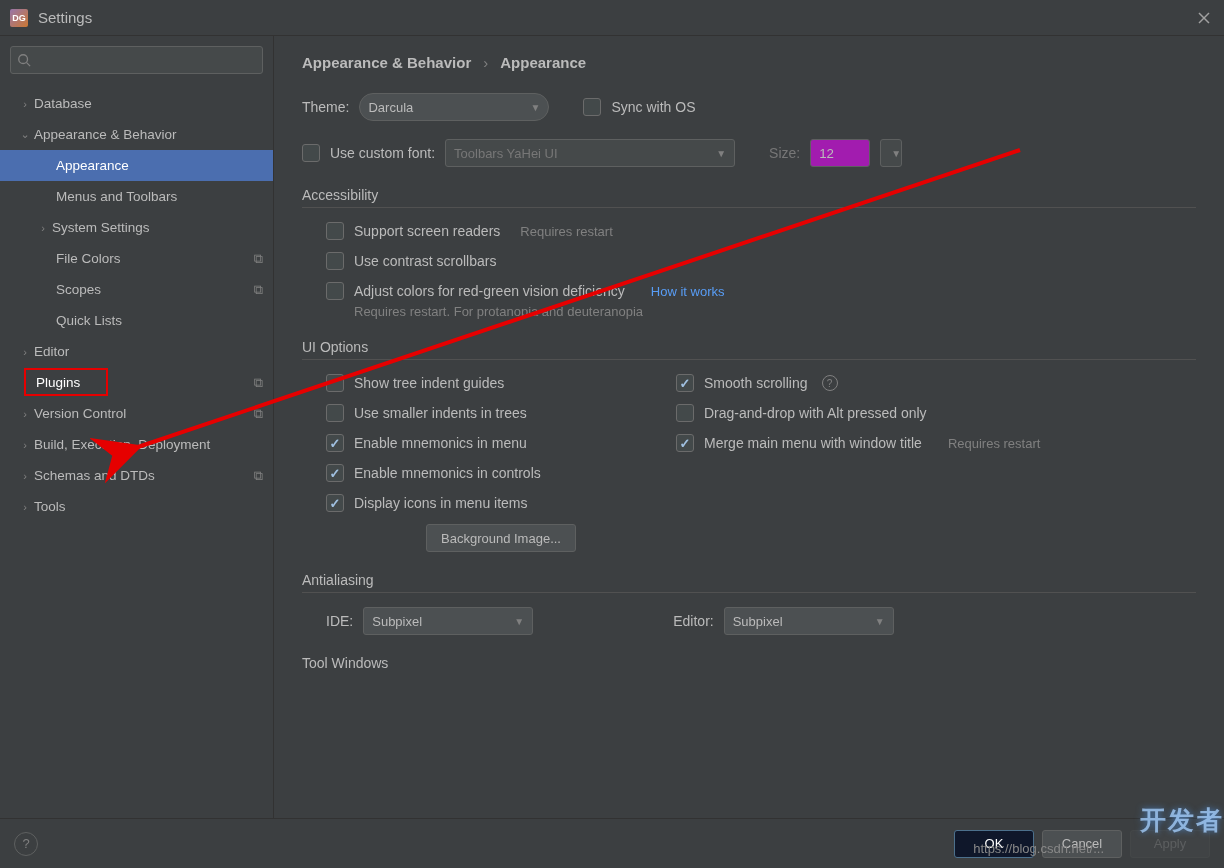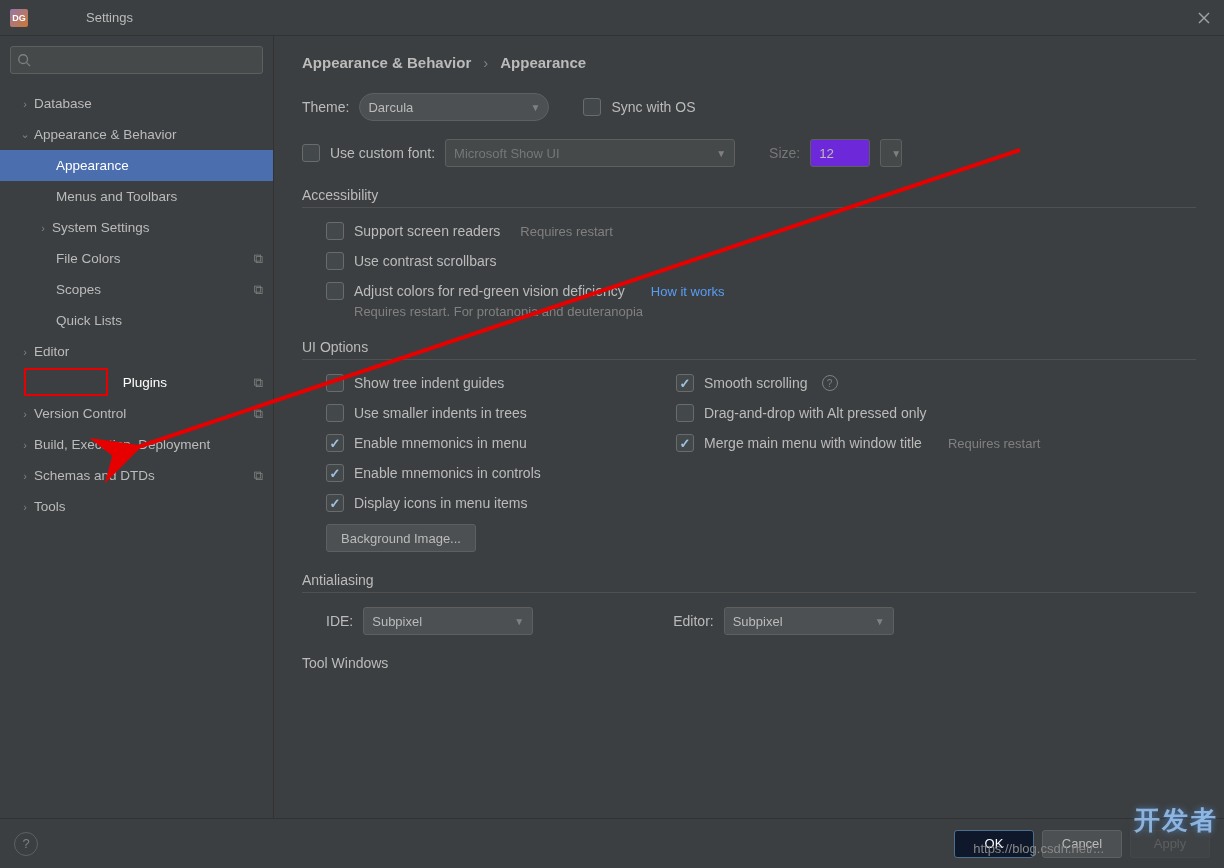--- a/index.html
+++ b/index.html
@@ -1,70 +1,70 @@
 <!DOCTYPE html>
 <html><head>
 <meta charset="utf-8">
 <style>
 * { box-sizing: border-box; margin: 0; padding: 0; font-family: "Segoe UI", Arial, sans-serif; }
 body { background: #3c3f41; color: #bbbbbb; font-size: 13px; width: 1224px; height: 868px; overflow: hidden; position: relative; }
 .window { width: 100%; height: 100%; display: flex; flex-direction: column; }
 .titlebar { height: 36px; background: #3c3f41; display: flex; align-items: center; padding: 0 10px; border-bottom: 1px solid #323232; }
 .titlebar .app-icon { width: 18px; height: 18px; margin-right: 10px; background: linear-gradient(135deg, #9876aa, #cc7832); border-radius: 2px; display:flex; align-items:center; justify-content:center;font-size:9px;color:#fff;font-weight:bold;}
-.titlebar .title { color: #bbbbbb; font-size: 13px; margin-left: 48px; }
+.titlebar .title { color: #bbbbbb; font-size: 15px; }
 .titlebar .close { margin-left: auto; width: 20px; height: 20px; display: flex; align-items: center; justify-content: center; cursor: pointer; }
 .titlebar .close svg { stroke: #a0a0a0; }
 .body { flex: 1; display: flex; overflow: hidden; }
 .sidebar { width: 274px; background: #3c3f41; border-right: 1px solid #323232; display: flex; flex-direction: column; padding-top: 10px; }
 .search-wrap { padding: 0 10px 10px 10px; }
 .search { width: 100%; height: 28px; background: #45494a; border: 1px solid #5e6060; border-radius: 3px; display: flex; align-items: center; padding: 0 6px; }
 .search svg { stroke: #808080; flex-shrink: 0; }
 .search input { flex: 1; background: transparent; border: none; outline: none; color: #bbb; margin-left: 4px; font-size: 13px; }
 .tree { flex: 1; overflow-y: auto; padding-top: 4px; }
 .tree-item { height: 31px; display: flex; align-items: center; padding-right: 10px; cursor: pointer; color: #bbbbbb; font-size: 13.5px; position: relative; }
 .tree-item.l0 { padding-left: 18px; }
 .tree-item.l1 { padding-left: 36px; }
 .tree-item.l2 { padding-left: 56px; }
 .tree-item.selected { background: #4b6eaf; color: #ffffff; }
 .tree-item .arrow { width: 14px; display: inline-flex; justify-content: center; margin-right: 2px; color: #808080; font-size: 11px; }
 .tree-item .label { flex: 1; }
 .tree-item .badge { color: #808080; font-size: 13px; }
-.tree-item.highlighted { position: relative; text-align: center; }
+.tree-item.highlighted { position: relative; }
 .tree-item.highlighted .label { color: #ffffff; }
 .red-box { position: absolute; border: 2px solid #e60000; pointer-events: none; }
 .content { flex: 1; background: #3c3f41; padding: 18px 28px 0 28px; overflow-y: auto; position: relative; }
 .breadcrumb { display: flex; align-items: center; gap: 12px; font-size: 15px; color: #bbbbbb; font-weight: bold; margin-bottom: 22px; }
 .breadcrumb .sep { color: #808080; font-weight: normal; }
 .row { display: flex; align-items: center; gap: 10px; margin-bottom: 18px; }
 .form-label { color: #bbbbbb; font-size: 14px; }
 .select { background: #4c5052; border: 1px solid #5e6060; border-radius: 3px; height: 28px; display: flex; align-items: center; padding: 0 8px; color: #bbbbbb; position: relative; }
 .select .sel-arrow { margin-left: auto; color: #808080; font-size: 10px; }
 .select.disabled { color: #777777; background: #45494a; }
 .checkbox { width: 18px; height: 18px; border: 1px solid #6b6b6b; border-radius: 3px; display: inline-flex; align-items: center; justify-content: center; flex-shrink: 0; background: #43494a; }
 .checkbox.checked { background: #43494a; border-color: #6b6b6b; }
 .checkbox.checked::after { content: "✓"; color: #a0c0e0; font-size: 13px; font-weight: bold; }
 .cb-row { display: flex; align-items: center; gap: 10px; margin-bottom: 12px; }
 .section-header { color: #bbbbbb; font-size: 14px; margin: 20px 0 14px 0; padding-bottom: 4px; border-bottom: 1px solid #515151; }
 .indent { padding-left: 24px; }
 .hint { color: #808080; font-size: 13px; }
 .link { color: #589df6; font-size: 13px; cursor: pointer; }
 .two-col { display: flex; }
-.two-col > div { flex: 1; }
+.two-col > div { flex: 1; text-align: center; }
 .two-col > div:first-child { max-width: 350px; }
 .btn { background: #4c5052; border: 1px solid #5e6060; border-radius: 3px; height: 28px; padding: 0 14px; color: #bbbbbb; display: inline-flex; align-items: center; cursor: pointer; }
 .btn.primary { background: #0f172a; border-color: #4c708c; color: #ffffff; }
-.text-input { background: #6d28d9; border: 1px solid #5e6060; border-radius: 3px; height: 28px; padding: 0 8px; color: #bbbbbb; }
+.text-input { background: #a21caf; border: 1px solid #5e6060; border-radius: 3px; height: 28px; padding: 0 8px; color: #bbbbbb; }
 .footer { height: 50px; border-top: 1px solid #323232; display: flex; align-items: center; padding: 0 14px; background: #3c3f41; }
 .footer .help { width: 24px; height: 24px; border: 1px solid #5e6060; border-radius: 50%; display: flex; align-items: center; justify-content: center; color: #808080; cursor: pointer; }
 .footer .spacer { flex: 1; }
 .footer .btn { margin-left: 8px; min-width: 80px; justify-content: center; }
 .info-icon { width: 16px; height: 16px; border: 1px solid #808080; border-radius: 50%; display: inline-flex; align-items: center; justify-content: center; font-size: 10px; color: #808080; margin-left: 4px; }
 .arrow-annotation { position: absolute; pointer-events: none; z-index: 100; }
 .disabled-label { color: #777777; }
-.watermark { position: absolute; right: 6px; bottom: 30px; color: rgba(168, 210, 255, 0.75); font-size: 26px; font-weight: bold; letter-spacing: 2px; pointer-events: none; text-shadow: 0 0 6px rgba(80,160,255,0.6); font-family: "SimHei", sans-serif; }
+.watermark { position: absolute; right: 0; bottom: 30px; color: rgba(168, 210, 255, 0.75); font-size: 26px; font-weight: bold; letter-spacing: 2px; pointer-events: none; text-shadow: 0 0 6px rgba(80,160,255,0.6); font-family: "SimHei", sans-serif; }
 .url-overlay { position:absolute; bottom: 12px; right: 120px; color:#888; font-size:13px; pointer-events:none;}
 </style>
 </head>
 <body>
 
 <div class="window">
   <div class="titlebar">
     <div class="app-icon">DG</div>
     <div class="title">Settings</div>
     <div class="close">
@@ -161,21 +161,21 @@
         </div>
         <div style="width:14px;"></div>
         <span class="checkbox"></span>
         <span class="form-label">Sync with OS</span>
       </div>
 
       <div class="row" style="margin-bottom:8px;">
         <span class="checkbox"></span>
         <span class="form-label">Use custom font:</span>
         <div class="select disabled" style="width:290px;">
-          <span>Microsoft Show UI</span>
+          <span>Toolbars YaHei UI</span>
           <span class="sel-arrow">▼</span>
         </div>
         <div style="width:14px;"></div>
         <span class="form-label disabled-label">Size:</span>
         <input class="text-input" style="width: 60px;" disabled="" value="12">
         <div class="select disabled" style="width:22px;padding:0;justify-content:center;">
             <span class="sel-arrow">▼</span>
           </div>
       </div>
 

